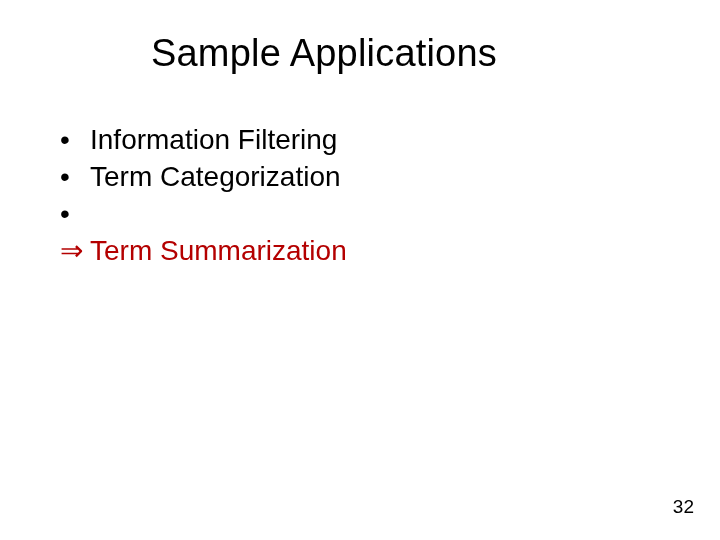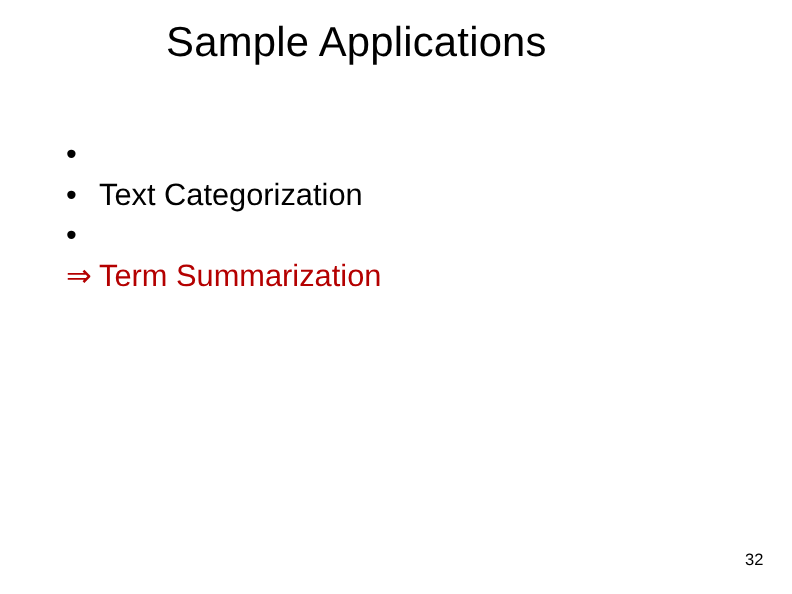--- a/index.html
+++ b/index.html
@@ -5,21 +5,21 @@
     * { margin: 0; padding: 0; box-sizing: border-box; }
     html, body { width: 720px; height: 540px; }
     body {
       background: #ffffff;
       font-family: Arial, Helvetica, sans-serif;
       position: relative;
       overflow: hidden;
     }
     .slide-title {
       position: absolute;
-      top: 18px;
+      top: 32px;
       left: 0;
       width: 648px;
       text-align: center;
       font-size: 38px;
       font-weight: 400;
       color: #000000;
       letter-spacing: 0.2px;
     }
     .bullet-list {
       position: absolute;
@@ -56,36 +56,37 @@
     .highlight-text {
       font-size: 28px;
       line-height: 1.25;
       color: #b40000;
       margin-left: 6px;
     }
     .page-number {
       position: absolute;
       bottom: 22px;
       right: 26px;
-      font-size: 15px;
+      font-size: 19px;
       color: #000000;
     }
   </style>
 </head>
 <body>
 
 <h1 class="slide-title">Sample Applications</h1>
 
 <div class="bullet-list">
   <div class="bullet-item">
     <span class="bullet-symbol">•</span>
+    <span class="bullet-text">Information Filtering</span>
   </div>
   <div class="bullet-item">
     <span class="bullet-symbol">•</span>
-    <span class="bullet-text">Text Categorization</span>
+    <span class="bullet-text">Term Categorization</span>
   </div>
   <div class="bullet-item">
     <span class="bullet-symbol">•</span>
   </div>
   <div class="bullet-item">
     <span class="arrow-symbol">⇒</span>
     <span class="highlight-text">Term Summarization</span>
   </div>
 </div>
 

